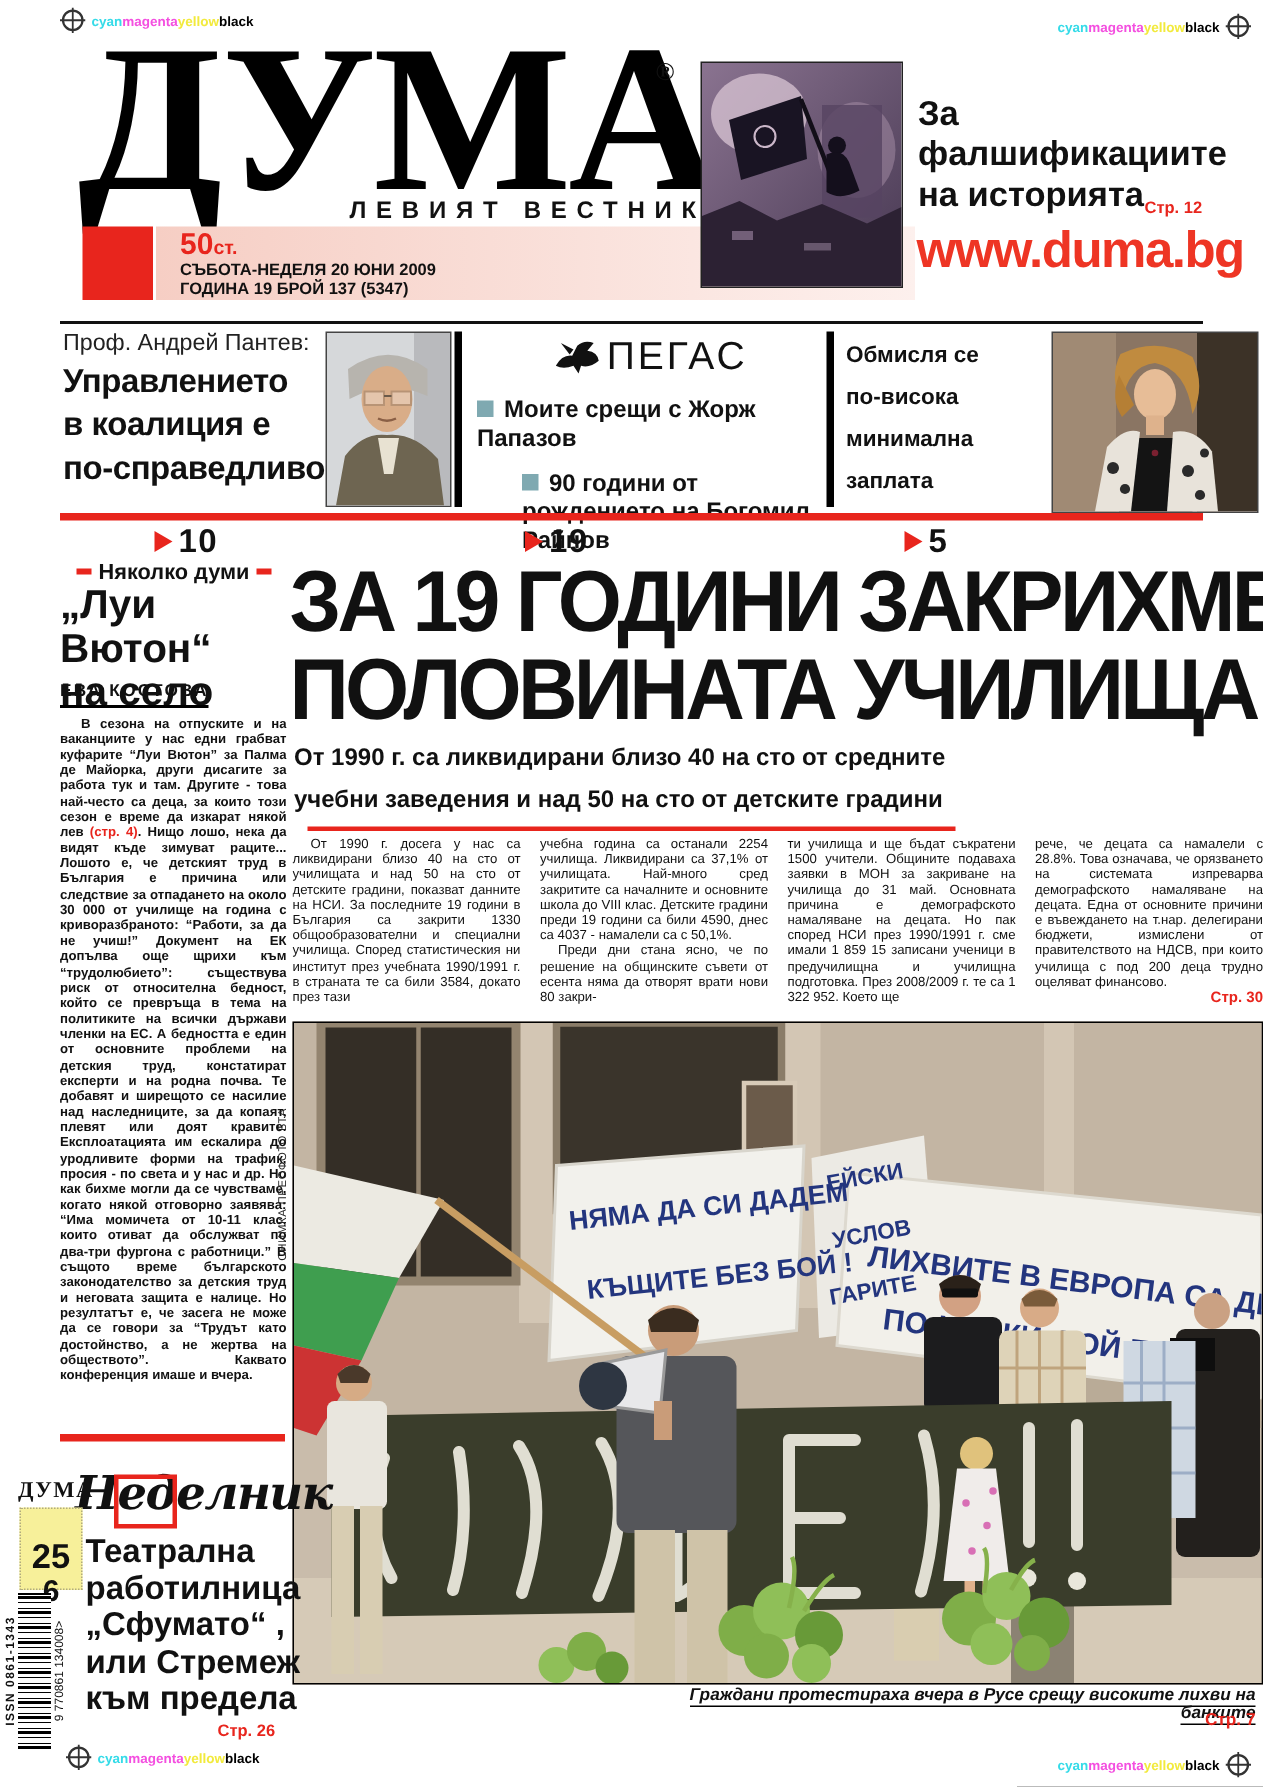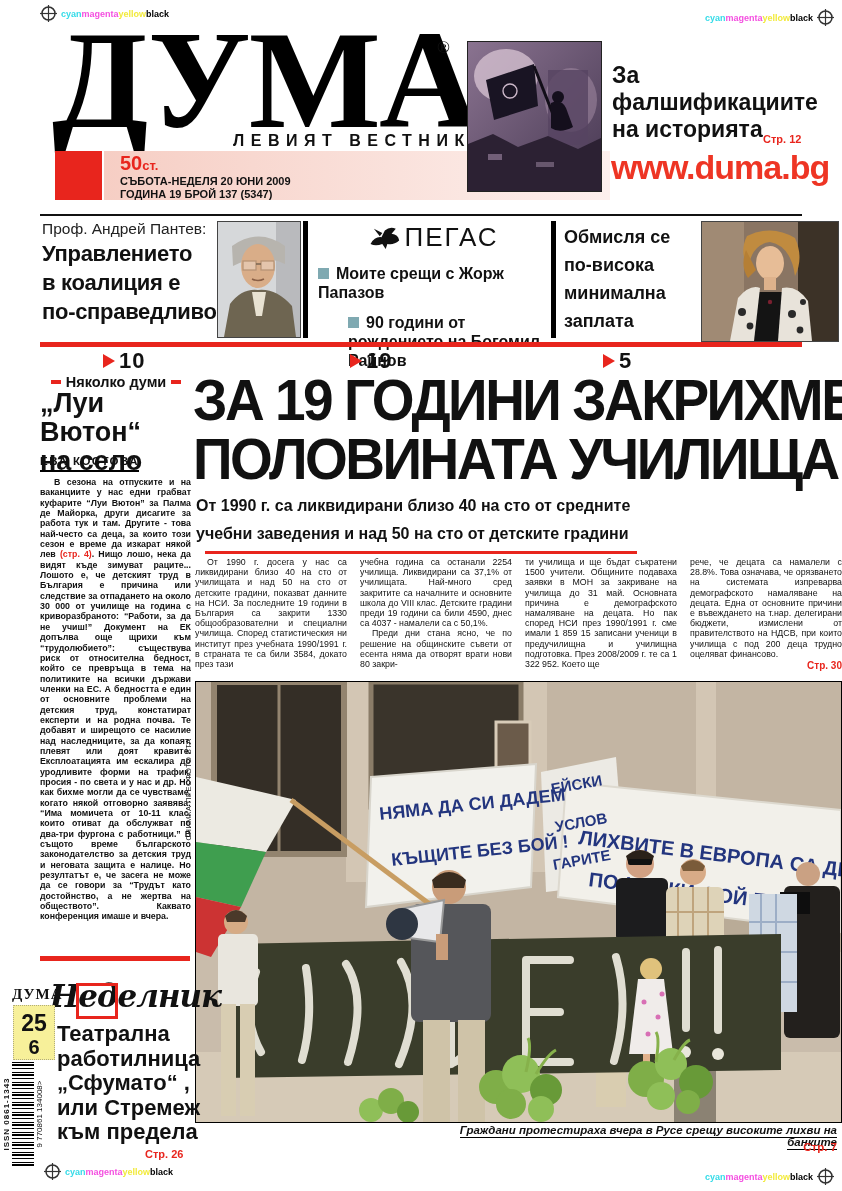--- a/index.html
+++ b/index.html
@@ -32,21 +32,21 @@
   .kicker{left:42px;top:220px;font-size:15.5px;color:#222;}
   .ph-left{left:42px;top:239px;width:180px;font-size:22px;font-weight:bold;line-height:29px;white-space:pre-line;letter-spacing:-0.3px;}
   .portrait1{left:217px;top:221px;width:82px;height:115px;border:1px solid #444;}
   .vbar{top:221px;width:5px;height:117px;background:#000;}
   .pegas{left:318px;top:222px;width:230px;}
   .pegas-head{display:flex;justify-content:center;align-items:center;gap:5px;}
   .pegas-name{font-size:26px;letter-spacing:2px;}
   .pegas-item{font-size:16px;font-weight:bold;margin-top:11px;line-height:19px;}
   .pegas-item.second{margin-left:30px;width:198px;}
   .sq{display:inline-block;width:11px;height:11px;background:#7fa9b1;margin-right:7px;}
-  .ph-right{left:564px;top:223px;width:140px;font-size:18px;font-weight:bold;line-height:28px;white-space:pre-line;}
+  .ph-right{left:564px;top:223px;width:140px;font-size:15px;font-weight:bold;line-height:28px;white-space:pre-line;}
   .portrait2{left:701px;top:221px;width:136px;height:119px;border:1px solid #444;}
   .rule-red{left:40px;top:342px;width:762px;height:5px;background:#e8251d;}
 
   .pageref{position:absolute;top:348px;display:flex;align-items:center;gap:4px;}
   .tri{width:0;height:0;border-left:12px solid #e8251d;border-top:7px solid transparent;border-bottom:7px solid transparent;}
   .refnum{font-size:22px;font-weight:bold;letter-spacing:1px;}
 
   
   .op-head{left:40px;top:374px;width:152px;text-align:center;font-size:14.5px;font-weight:bold;}
   .dash{display:inline-block;width:10px;height:4px;background:#e8251d;vertical-align:middle;margin:0 5px 2px 5px;}
@@ -75,21 +75,21 @@
           transform:rotate(-90deg);color:#222;}
   .caption{left:407px;top:1124px;width:430px;text-align:right;font-size:11.5px;font-style:italic;font-weight:bold;}
   .caption span{border-bottom:1.5px solid #000;padding-bottom:1px;}
   .cap-ref{left:770px;top:1141px;width:67px;text-align:right;font-size:11.5px;font-weight:bold;color:#e8251d;}
 
   
   .wk-brand{left:12px;top:986px;font-family:"Liberation Serif",serif;font-weight:bold;font-size:15px;letter-spacing:1px;}
   .wk-script{left:50px;top:978px;font-family:"DejaVu Serif",serif;font-style:italic;font-weight:bold;font-size:31px;letter-spacing:-1px;}
   .wk-redbox{left:76px;top:983px;width:36px;height:30px;border:3px solid #e8251d;}
   .wk-date{left:13px;top:1005px;width:42px;height:55px;background:#f7f09a;border:1px dotted #b1ab7e;
-           text-align:center;font-weight:bold;box-sizing:border-box;padding-top:4px;}
+           text-align:center;font-weight:bold;box-sizing:border-box;padding-top:18px;}
   .wk-day{font-size:23px;line-height:26px;} .wk-month{font-size:20px;line-height:22px;}
   .barcode{left:-30px;top:1090px;width:112px;height:48px;transform:rotate(-90deg);text-align:center;}
   .issn{font-size:8px;font-weight:bold;letter-spacing:1px;}
   .bars{height:22px;margin:1px 4px;background:repeating-linear-gradient(90deg,#000 0 2px,#fff 2px 3px,#000 3px 4px,#fff 4px 7px,#000 7px 8px,#fff 8px 10px);}
   .bcnum{font-size:8px;}
   .wk-headline{left:57px;top:1022px;width:143px;font-size:22px;font-weight:bold;line-height:24.5px;white-space:pre-line;}
   .wk-ref{left:145px;top:1148px;font-size:11px;font-weight:bold;color:#e8251d;}
 
   svg text{font-family:"Liberation Sans",sans-serif;}
 </style>

